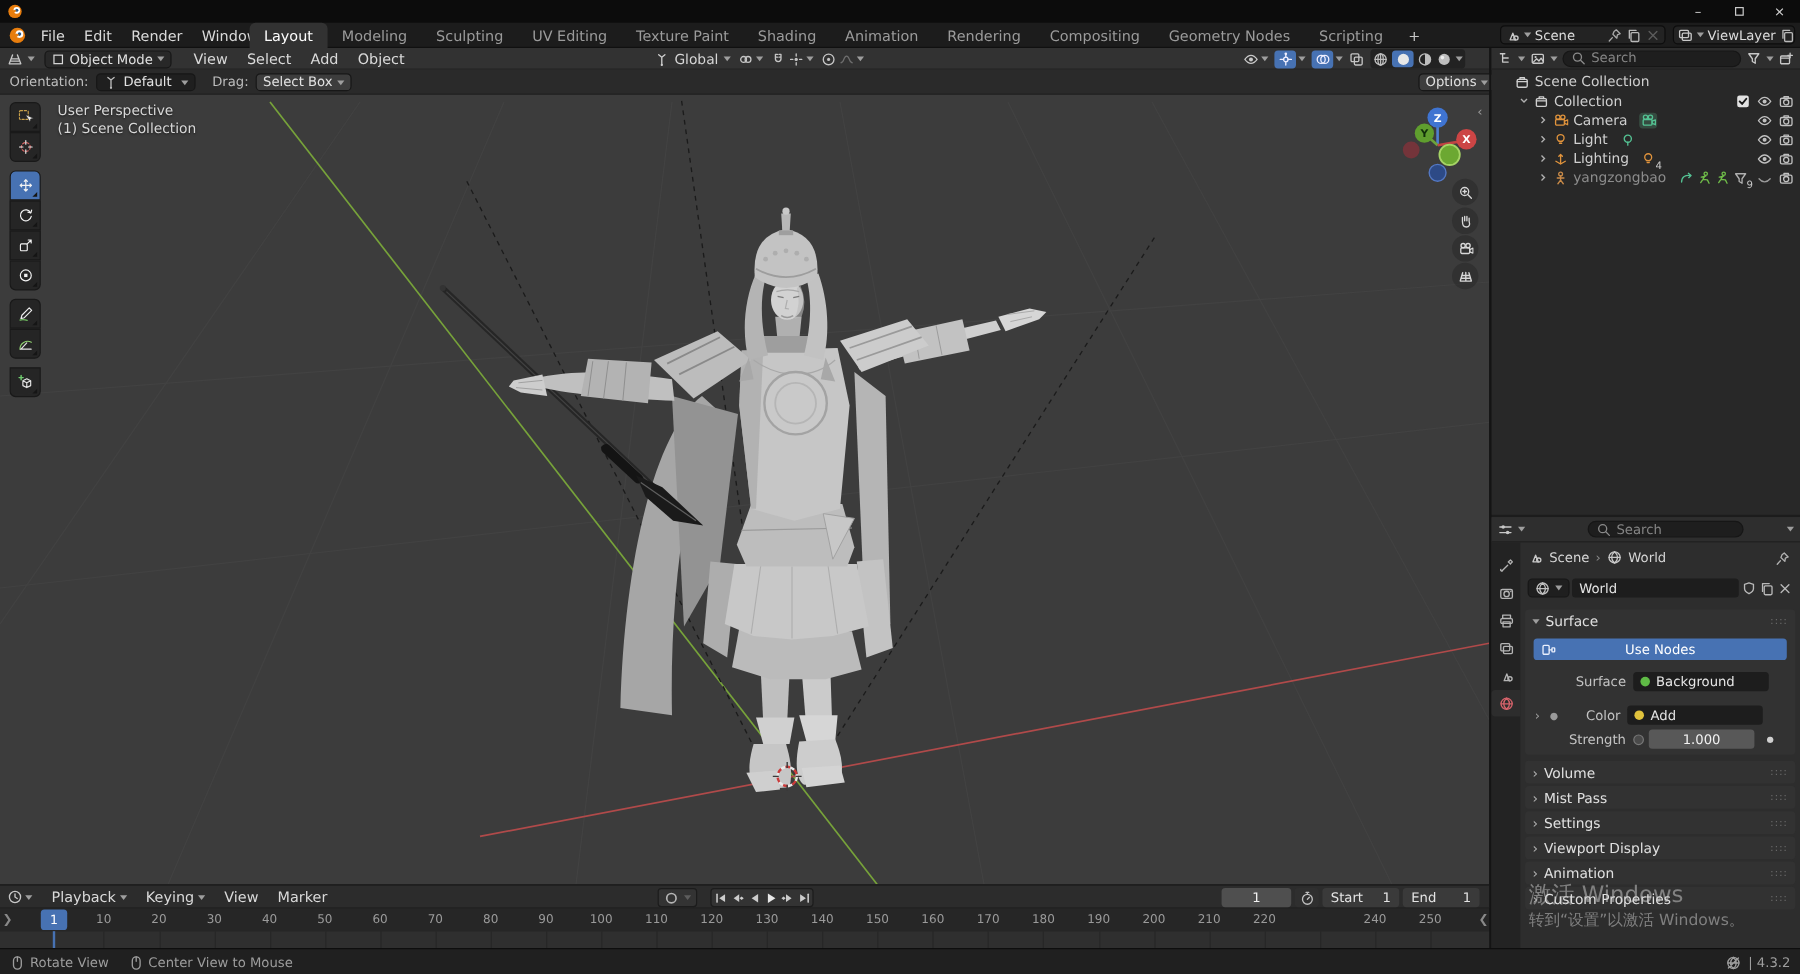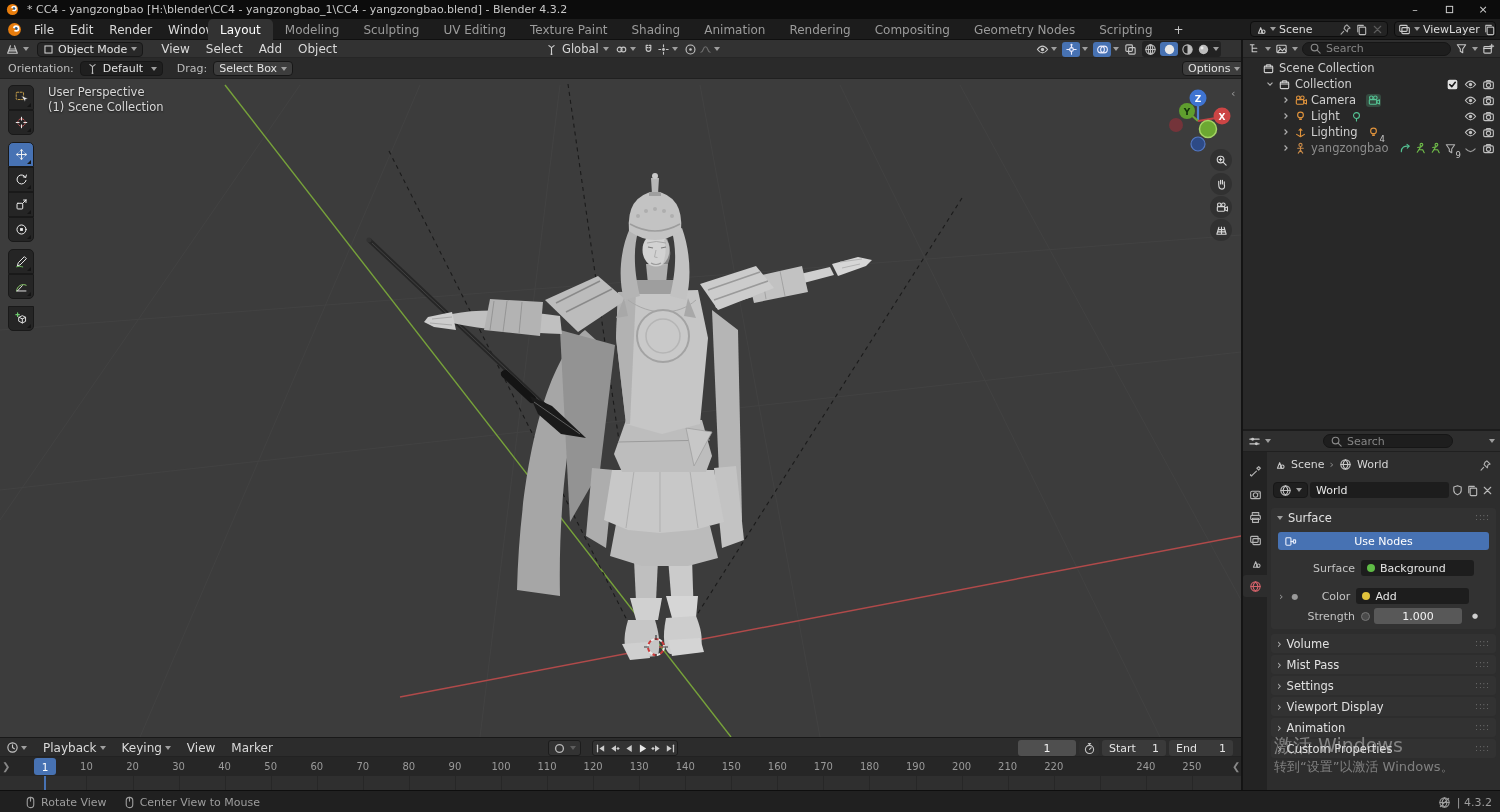--- a/index.html
+++ b/index.html
@@ -100,21 +100,20 @@
 
 <div id="titlebar">
   <span class="ic abs" style="left:6px;top:3px">
     <svg width="13" height="13" viewBox="0 0 14 14">
         <circle cx="7" cy="7" r="6" fill="#e87d0d"></circle>
         <circle cx="8.6" cy="6" r="3" fill="#fff"></circle>
         <circle cx="8.6" cy="6" r="1.4" fill="#265787"></circle>
         <path d="M1.5 9.5 6 5.5l2.5 1L3 11z" fill="#e87d0d"></path>
       </svg>
   </span>
-  <span class="title">* CC4 - yangzongbao [H:\blender\CC4 - yangzongbao_1\CC4 - yangzongbao.blend] - Blender 4.3.2</span>
   <div class="winbtn" style="right:68px">–</div>
   <div class="winbtn" style="right:34px">
     <svg width="9" height="9" viewBox="0 0 10 10">
         <rect x="1.5" y="1.5" width="7" height="7" fill="none" stroke="#cfcfcf" stroke-width="1.1"></rect>
       </svg>
   </div>
   <div class="winbtn" style="right:0">×</div>
 </div>
 
 <div id="topbar">
@@ -1200,21 +1199,21 @@
       <div class="tl-vline" style="left: 1007.65px;"></div>
       <div class="tl-vline" style="left: 1053.71px;"></div>
       <div class="tl-vline" style="left: 1099.77px;"></div>
       <div class="tl-vline" style="left: 1145.83px;"></div>
       <div class="tl-vline" style="left: 1191.89px;"></div>
     </div>
   <div id="playhead-line"></div>
 </div>
 
 <div id="statusbar">
-  <div class="row" id="sb-left" style="height:22px;padding-left:24px">
+  <div class="row" id="sb-left" style="height:22px;padding-left:8px">
       <span class="sb-item">
         <svg width="13" height="13" viewBox="0 0 14 14" fill="none" stroke="currentColor" stroke-width="1.2" stroke-linecap="round" stroke-linejoin="round">
           <rect x="3.5" y="1.5" width="7" height="11" rx="3.4"></rect>
           <path d="M7 1.5v4"></path>
         </svg>
         <span>Rotate View</span>
       </span>
       <span class="sb-item">
         <svg width="13" height="13" viewBox="0 0 14 14" fill="none" stroke="currentColor" stroke-width="1.2" stroke-linecap="round" stroke-linejoin="round">
           <rect x="3.5" y="1.5" width="7" height="11" rx="3.4"></rect>

